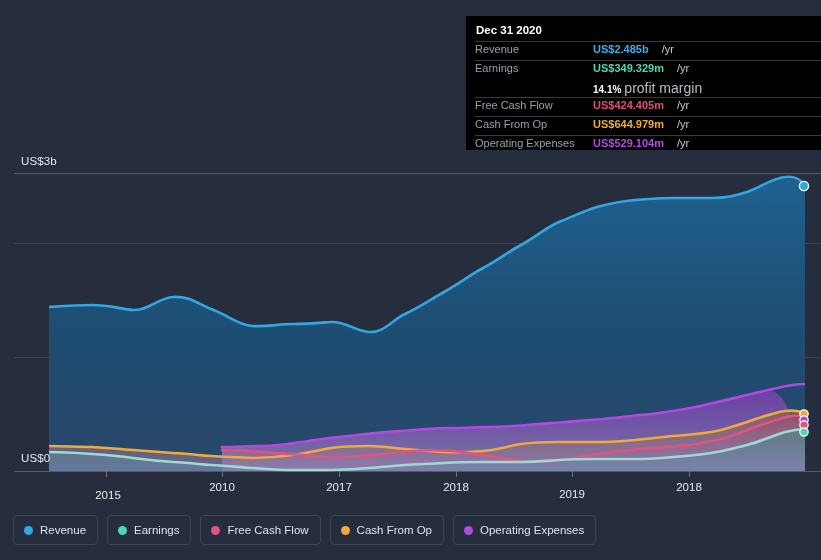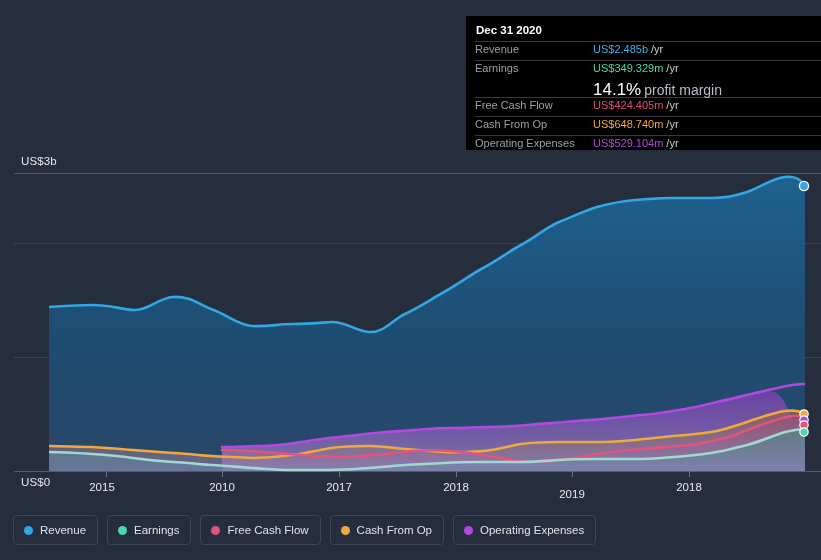--- a/index.html
+++ b/index.html
@@ -32,21 +32,21 @@
 
   
   .axis-label {
     position: absolute;
     color: #e6e9ef;
     font-size: 11.5px;
     letter-spacing: .1px;
     white-space: nowrap;
   }
   #y-label-top  { left: 21px; top: 155px; }
-  #y-label-zero { left: 21px; top: 476px; }
+  #y-label-zero { left: 21px; top: 452px; }
 
   .x-tick-label {
     position: absolute;
     top: 481px;
     color: #e6e9ef;
     font-size: 11.5px;
     transform: translateX(-50%);
     white-space: nowrap;
   }
 
@@ -77,31 +77,31 @@
   }
   .tip-row.no-rule { border-top: none; }
   .tip-key {
     color: #9aa0ab;
     width: 118px;
     flex: 0 0 118px;
     font-size: 11px;
     white-space: nowrap;
   }
   .tip-val {
-    font-weight: normal;
+    font-weight: bold;
     font-size: 11px;
     white-space: nowrap;
   }
   .tip-unit {
     color: #c9ccd2;
     font-weight: normal;
     font-size: 11px;
-    margin-left: 3px;
-  }
-  .tip-sub-strong { color:#ffffff; font-weight:normal; font-size:17px; }
+    margin-left: 13px;
+  }
+  .tip-sub-strong { color:#ffffff; font-weight:bold; font-size:10px; }
   .tip-sub-rest   { color:#b9bdc6; font-size:14px; margin-left:3px; }
 
   
   #legend {
     position: absolute;
     left: 13px;
     top: 515px;
     display: flex;
     gap: 9px;
   }
@@ -399,21 +399,21 @@
       <line x1="456.5" y1="471" x2="456.5" y2="477" stroke="#6b7385" stroke-width="1"></line>
       <line x1="572.5" y1="471" x2="572.5" y2="477" stroke="#6b7385" stroke-width="1"></line>
       <line x1="689.5" y1="471" x2="689.5" y2="477" stroke="#6b7385" stroke-width="1"></line>
     </g>
   </svg>
 
   <div class="axis-label" id="y-label-top">US$3b</div>
   <div class="axis-label" id="y-label-zero">US$0</div>
 
   <div id="x-axis-labels">
-      <div class="x-tick-label" style="left: 102px;">2015</div>
+      <div class="x-tick-label" style="left: 108px; margin-top: 8px;">2015</div>
       <div class="x-tick-label" style="left: 222px;">2010</div>
       <div class="x-tick-label" style="left: 339px;">2017</div>
       <div class="x-tick-label" style="left: 456px;">2018</div>
       <div class="x-tick-label" style="left: 572px; margin-top: 7px;">2019</div>
       <div class="x-tick-label" style="left: 689px;">2018</div>
     </div>
 
   <div id="tooltip">
     <div id="tooltip-date">Dec 31 2020</div>
     <div id="tooltip-rows">
@@ -428,21 +428,21 @@
         <div class="tip-row no-rule">
           <div class="tip-key"></div>
           <div><span class="tip-sub-strong" style="color: rgb(255, 255, 255);">14.1%</span><span class="tip-sub-rest">profit margin</span></div>
         </div>
         <div class="tip-row">
           <div class="tip-key">Free Cash Flow</div>
           <div><span class="tip-val" style="color: rgb(226, 74, 126);">US$424.405m</span><span class="tip-unit">/yr</span></div>
         </div>
         <div class="tip-row">
           <div class="tip-key">Cash From Op</div>
-          <div><span class="tip-val" style="color: rgb(240, 169, 60);">US$648.740m</span><span class="tip-unit">/yr</span></div>
+          <div><span class="tip-val" style="color: rgb(240, 169, 60);">US$644.979m</span><span class="tip-unit">/yr</span></div>
         </div>
         <div class="tip-row">
           <div class="tip-key">Operating Expenses</div>
           <div><span class="tip-val" style="color: rgb(177, 74, 224);">US$529.104m</span><span class="tip-unit">/yr</span></div>
         </div>
       </div>
   </div>
 
   <div id="legend">
       <div class="legend-item">

